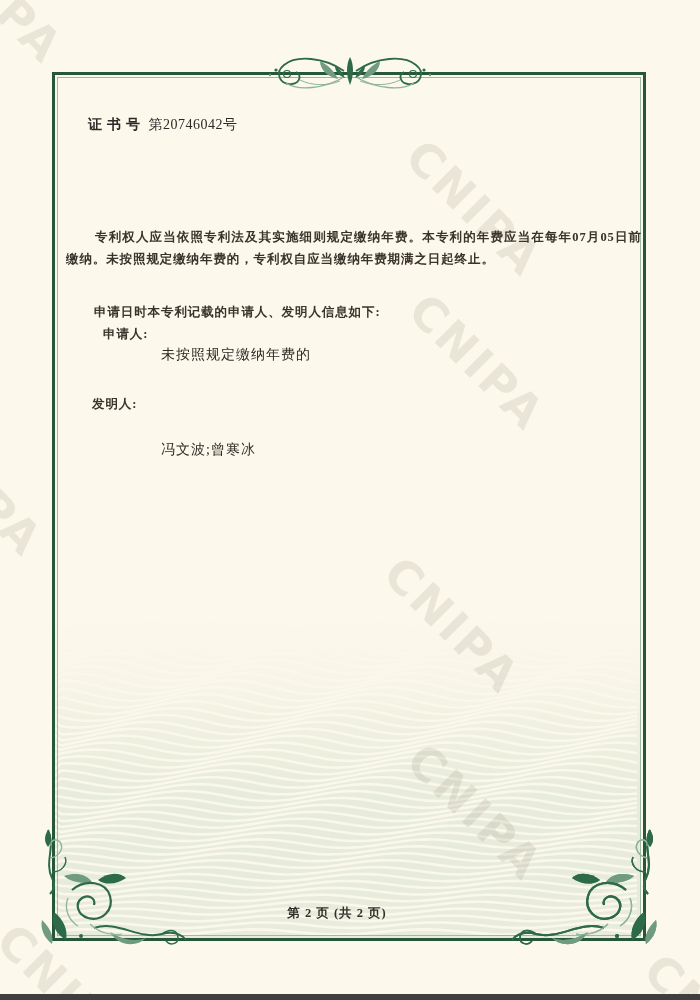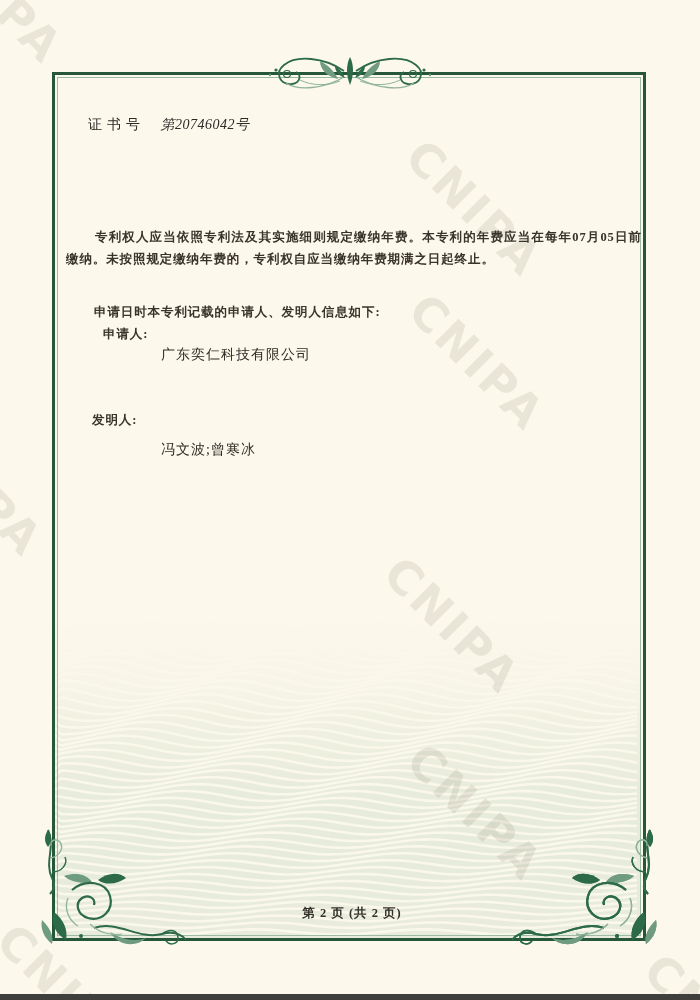--- a/index.html
+++ b/index.html
@@ -52,41 +52,41 @@
   .o-dark{stroke:var(--ornament,#2c6a48);fill:none;}
   .o-light{stroke:#8fb49a;fill:none;}
   .o-fill{fill:var(--ornament,#2c6a48);stroke:none;}
   .o-fill-light{fill:#6f9c80;stroke:none;}
 
   
   .cert-line{
     position:absolute;left:88px;top:116px;
     font-size:14px;color:#2b2a26;
   }
-  .cert-line .lbl{letter-spacing:5px;}
-  .cert-line .val{margin-left:12px;letter-spacing:0.5px;font-style:italic;}
+  .cert-line .lbl{letter-spacing:5px;font-weight:bold;}
+  .cert-line .val{margin-left:0;letter-spacing:0.5px;}
 
   .fee-para{
     position:absolute;left:66px;top:226px;width:576px;
     font-size:12.5px;font-weight:bold;line-height:22px;
     letter-spacing:0.9px;text-indent:29px;text-align:justify;
   }
   .line{position:absolute;font-size:12.5px;font-weight:bold;letter-spacing:0.9px;}
   .info-heading{left:94px;top:304px;}
   .applicant-label{left:103px;top:326px;}
-  .inventor-label{left:92px;top:412px;}
+  .inventor-label{left:92px;top:396px;}
   .value-line{
     position:absolute;left:161px;font-size:14px;font-weight:normal;
     letter-spacing:1px;color:#2e2a24;
   }
   .applicant-name{top:346px;}
   .inventor-names{top:441px;text-align:right;}
 
   .page-footer{
-    position:absolute;left:52px;width:600px;top:905px;
+    position:absolute;left:37px;width:600px;top:905px;
     text-align:center;font-size:12.5px;font-weight:bold;letter-spacing:1px;
     color:#33302a;
   }
 
   .bottom-strip{
     position:absolute;left:0;bottom:0;width:700px;height:6px;
     background:var(--strip,#3f3f3d);
   }
 </style>
 </head>
@@ -212,21 +212,21 @@
 
   <div class="cert-line">
     <span class="lbl">证书号</span>
     <span class="val">第20746042号</span>
   </div>
 
   <div class="fee-para">专利权人应当依照专利法及其实施细则规定缴纳年费。本专利的年费应当在每年07月05日前缴纳。未按照规定缴纳年费的，专利权自应当缴纳年费期满之日起终止。</div>
 
   <div class="line info-heading">申请日时本专利记载的申请人、发明人信息如下:</div>
   <div class="line applicant-label">申请人:</div>
-  <div class="value-line applicant-name">广东奕仁科技有限公司</div>
+  <div class="value-line applicant-name">未按照规定缴纳年费的</div>
   <div class="line inventor-label">发明人:</div>
   <div class="value-line inventor-names">冯文波;曾寒冰</div>
 
   <div class="page-footer">第 2 页 (共 2 页)</div>
 
   <div class="bottom-strip"></div>
 
 </div>
 
 </body></html>

